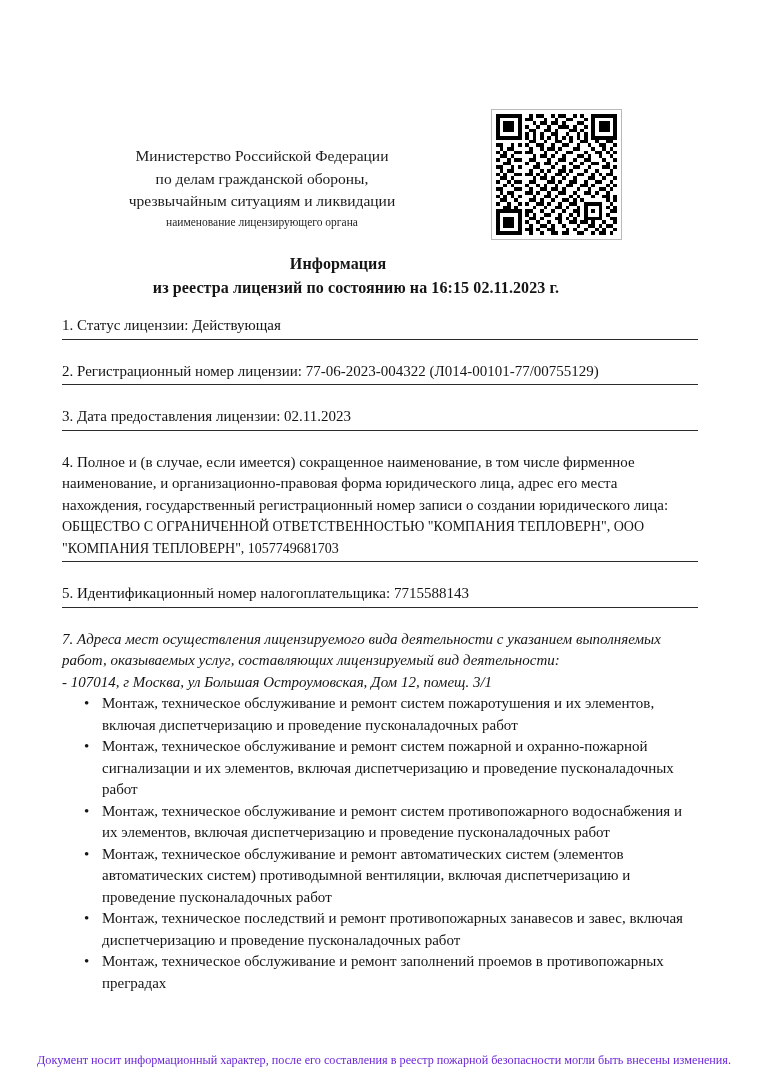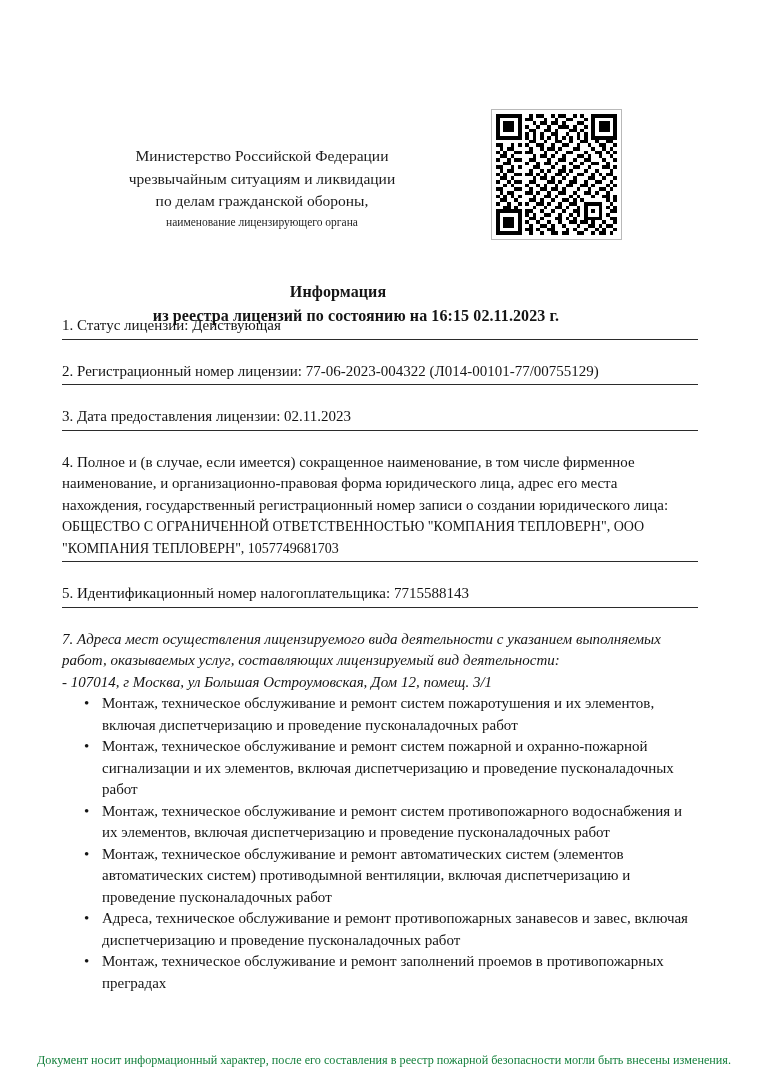--- a/index.html
+++ b/index.html
@@ -65,21 +65,20 @@
   .doc-title {
     position: absolute;
     left: 0;
     top: 252px;
     width: 676px;
     text-align: center;
     font-weight: bold;
     font-size: 16px;
     line-height: 24px;
     letter-spacing: 0.1px;
-    margin-top: 28px;
   }
   .doc-title .t2 { display: block; padding-left: 36px; }
 
   
   .content {
     position: absolute;
     left: 62px;
     top: 315px;
     width: 636px;
   }
@@ -130,32 +129,32 @@
 
   
   .footer-note {
     position: absolute;
     left: 0;
     top: 1052px;
     width: 768px;
     text-align: center;
     font-size: 12.2px;
     line-height: 17px;
-    color: #15803d;
+    color: #6d28d9;
   }
 </style>
 </head>
 <body>
 
 <div class="page">
 
   <div class="header-block">
     <div class="org-line">Министерство Российской Федерации</div>
+    <div class="org-line">по делам гражданской обороны,</div>
     <div class="org-line">чрезвычайным ситуациям и ликвидации</div>
-    <div class="org-line">по делам гражданской обороны,</div>
     <div class="org-caption">наименование лицензирующего органа</div>
   </div>
 
   <div class="qr-wrap">
     <svg viewBox="0 0 33 33" shape-rendering="crispEdges">
       <rect width="33" height="33" fill="#ffffff"></rect>
       <g fill="#000000">
 
         <rect x="0" y="0" width="7" height="1"></rect>
           <rect x="0" y="6" width="7" height="1"></rect>
@@ -507,21 +506,21 @@
 
 
     <div class="section no-rule item7">
       <p>7. Адреса мест осуществления лицензируемого вида деятельности с указанием выполняемых работ, оказываемых услуг, составляющих лицензируемый вид деятельности:</p>
       <p class="addr-line">- 107014, г Москва, ул Большая Остроумовская, Дом 12, помещ. 3/1</p>
       <ul class="works">
         <li><span class="bullet">•</span><span>Монтаж, техническое обслуживание и ремонт систем пожаротушения и их элементов, включая диспетчеризацию и проведение пусконаладочных работ</span></li>
         <li><span class="bullet">•</span><span>Монтаж, техническое обслуживание и ремонт систем пожарной и охранно-пожарной сигнализации и их элементов, включая диспетчеризацию и проведение пусконаладочных работ</span></li>
         <li><span class="bullet">•</span><span>Монтаж, техническое обслуживание и ремонт систем противопожарного водоснабжения и их элементов, включая диспетчеризацию и проведение пусконаладочных работ</span></li>
         <li><span class="bullet">•</span><span>Монтаж, техническое обслуживание и ремонт автоматических систем (элементов автоматических систем) противодымной вентиляции, включая диспетчеризацию и проведение пусконаладочных работ</span></li>
-        <li><span class="bullet">•</span><span>Адреса, техническое обслуживание и ремонт противопожарных занавесов и завес, включая диспетчеризацию и проведение пусконаладочных работ</span></li>
+        <li><span class="bullet">•</span><span>Монтаж, техническое последствий и ремонт противопожарных занавесов и завес, включая диспетчеризацию и проведение пусконаладочных работ</span></li>
         <li><span class="bullet">•</span><span>Монтаж, техническое обслуживание и ремонт заполнений проемов в противопожарных преградах</span></li>
       </ul>
     </div>
 
   </div>
 
   <div class="footer-note">Документ носит информационный характер, после его составления в реестр пожарной безопасности могли быть внесены изменения.</div>
 
 </div>
 

